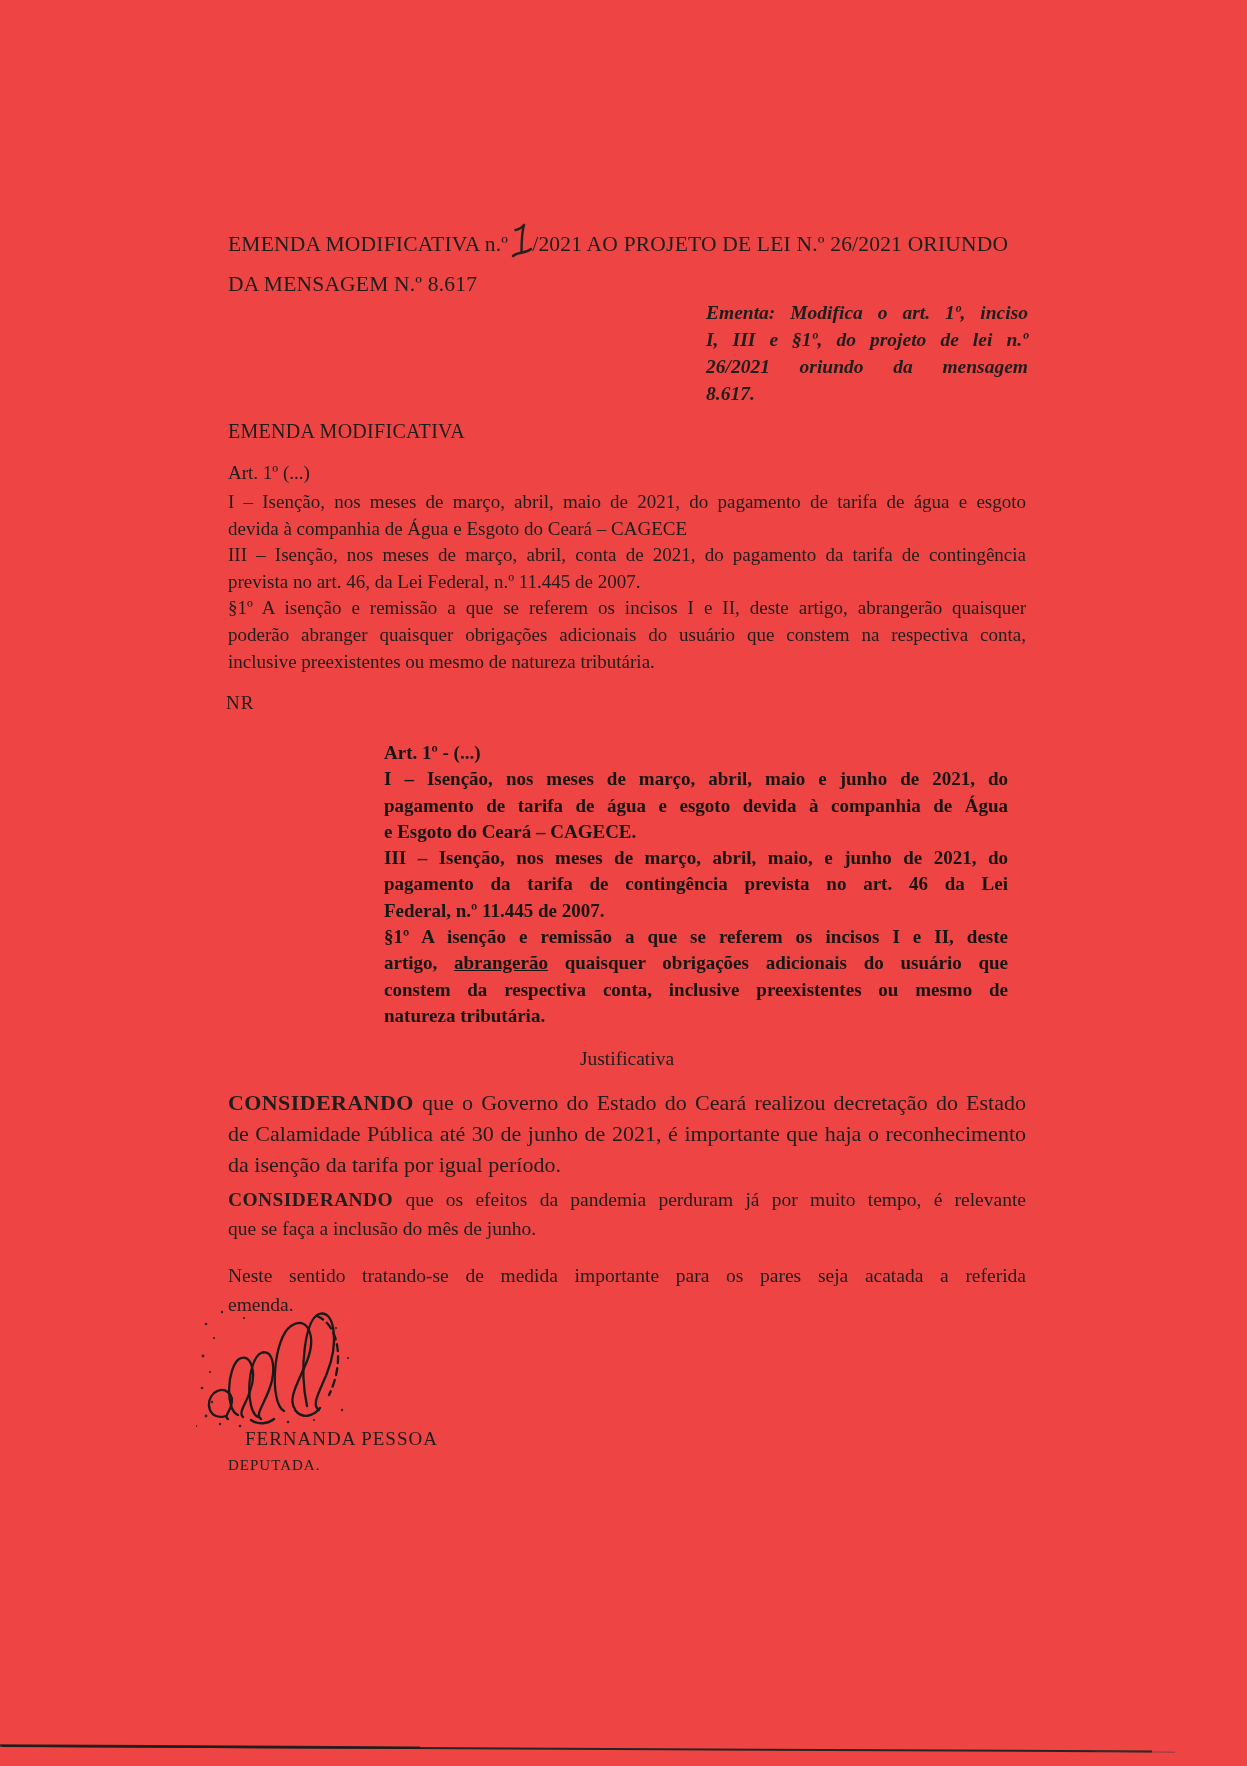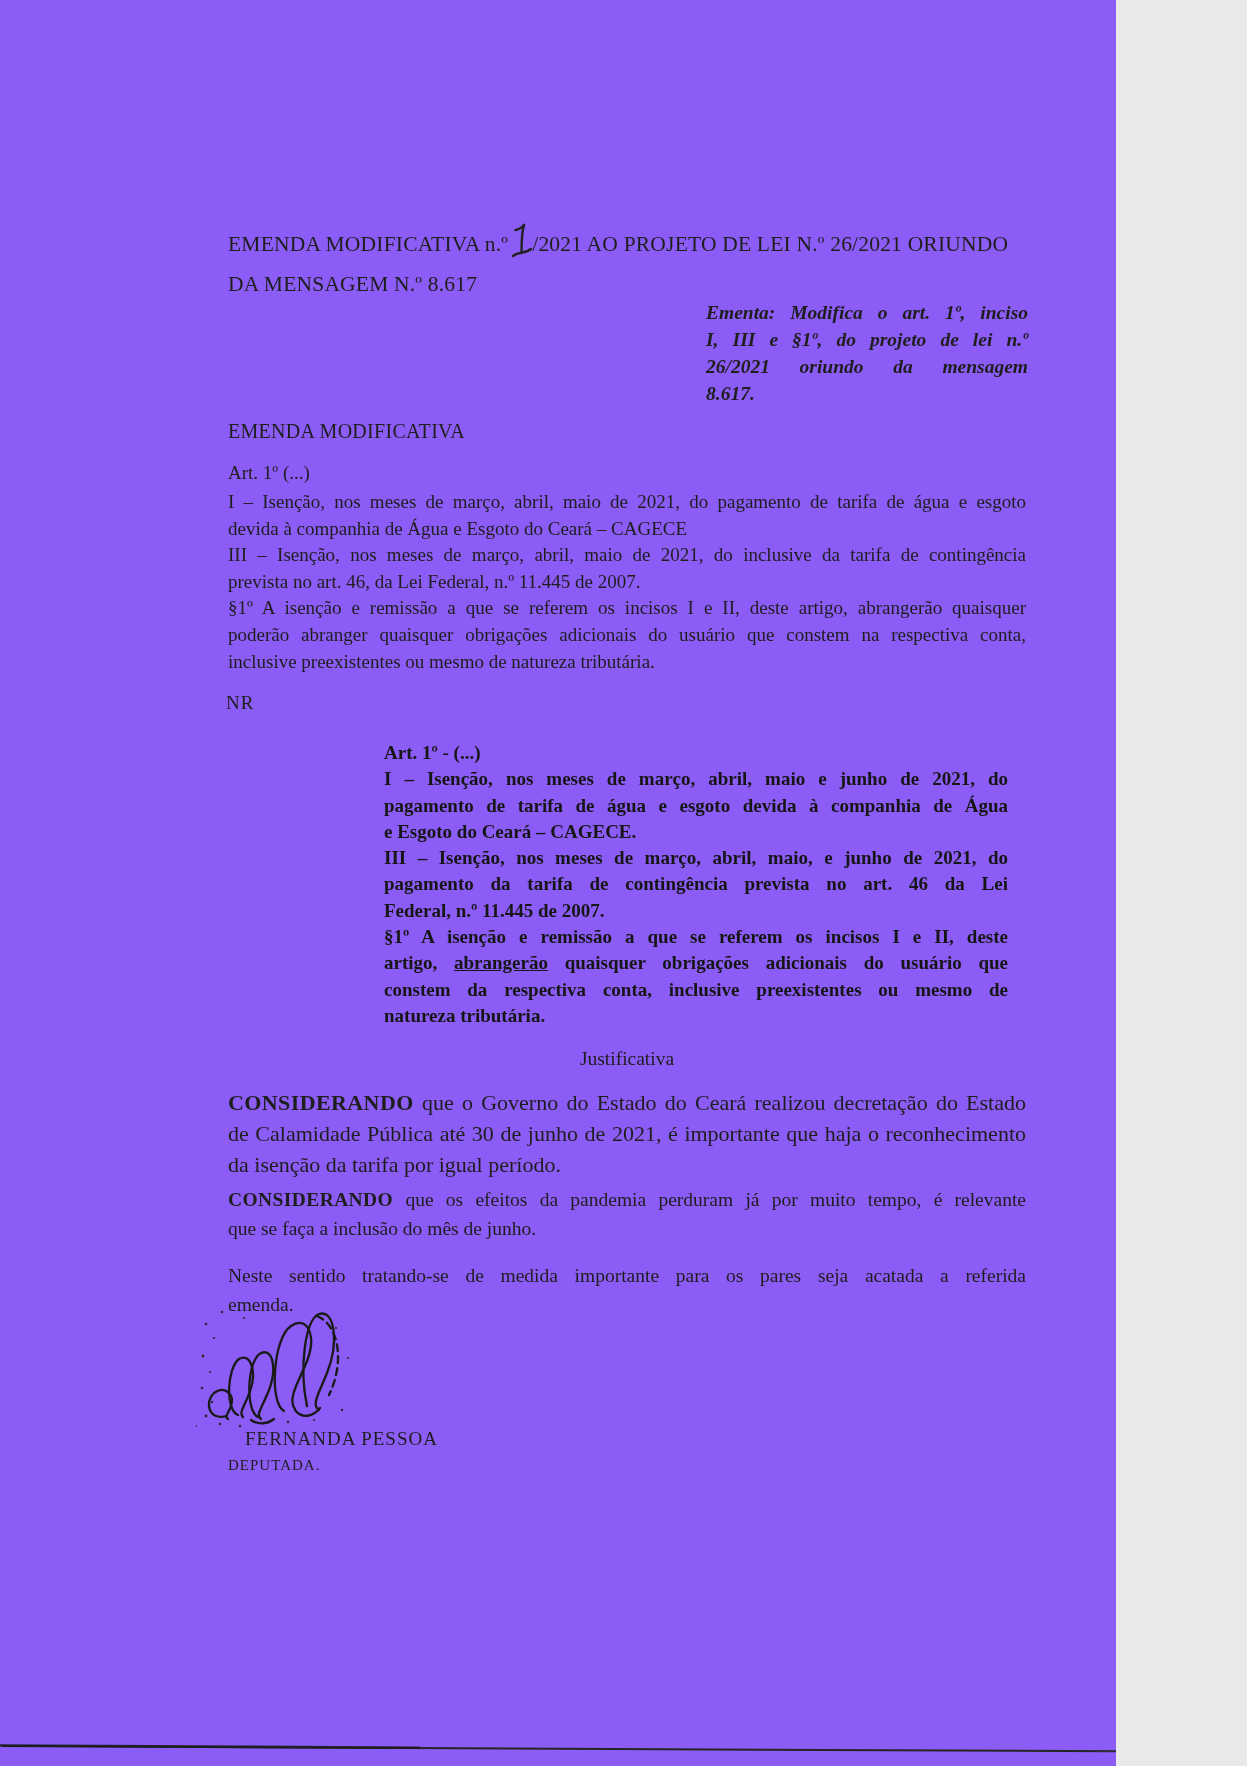--- a/index.html
+++ b/index.html
@@ -1,19 +1,19 @@
 <!DOCTYPE html>
 <html><head>
 <meta charset="utf-8">
 <style>
   html,body{margin:0;padding:0;background:#e9e9e9;}
   .page{
     position:relative;
-    width:1116px;height:1766px;
-    background:#8b5cf6;
+    width:1247px;height:1766px;
+    background:#ef4444;
     overflow:hidden;
     font-family:"Liberation Serif","DejaVu Serif",serif;
     color:#1e1e1c;
   }
   .abs{position:absolute;}
   
   .title{left:228px;top:222px;width:800px;font-size:21.5px;line-height:31px;letter-spacing:.2px;}
   .hand-num{display:inline-block;vertical-align:-9px;margin:0 0 0 2px;}
   
   .ementa{left:706px;top:299px;width:322px;font-size:19.5px;line-height:27px;font-weight:bold;font-style:italic;}
@@ -67,21 +67,21 @@
     </div>
 
   <div class="abs sec-heading">EMENDA MODIFICATIVA</div>
 
   <div class="abs art-intro">Art. 1º (...)</div>
 
   <div class="abs body-par">
 
   <div class="jline">I – Isenção, nos meses de março, abril, maio de 2021, do pagamento de tarifa de água e esgoto</div>
       <div class="jline noj">devida à companhia de Água e Esgoto do Ceará – CAGECE</div>
-      <div class="jline">III – Isenção, nos meses de março, abril, maio de 2021, do inclusive da tarifa de contingência</div>
+      <div class="jline">III – Isenção, nos meses de março, abril, conta de 2021, do pagamento da tarifa de contingência</div>
       <div class="jline noj">prevista no art. 46, da Lei Federal, n.º 11.445 de 2007.</div>
       <div class="jline">§1º A isenção e remissão a que se referem os incisos I e II, deste artigo, abrangerão quaisquer</div>
       <div class="jline">poderão abranger quaisquer obrigações adicionais do usuário que constem na respectiva conta,</div>
       <div class="jline noj">inclusive preexistentes ou mesmo de natureza tributária.</div>
     </div>
 
   <div class="abs nr">NR</div>
 
   <div class="abs quote">
     <div>

